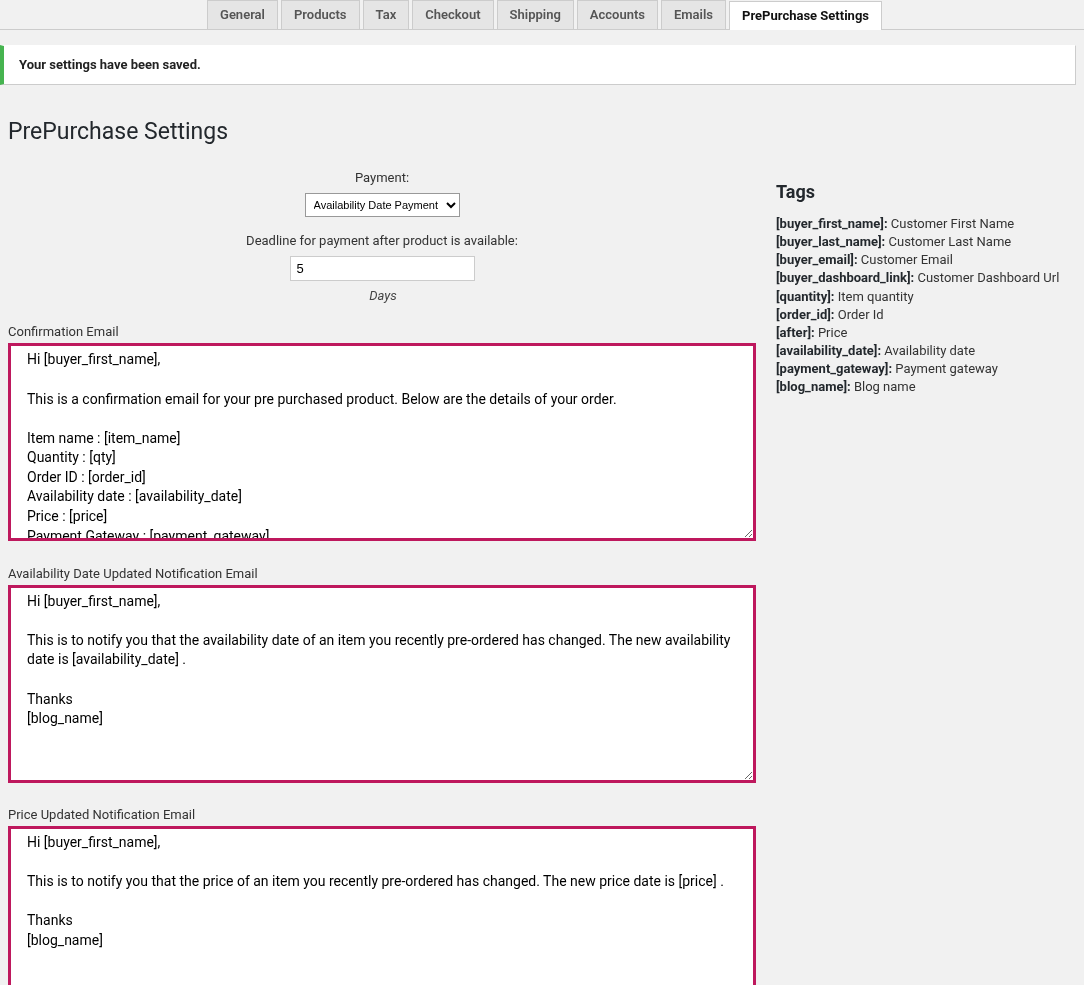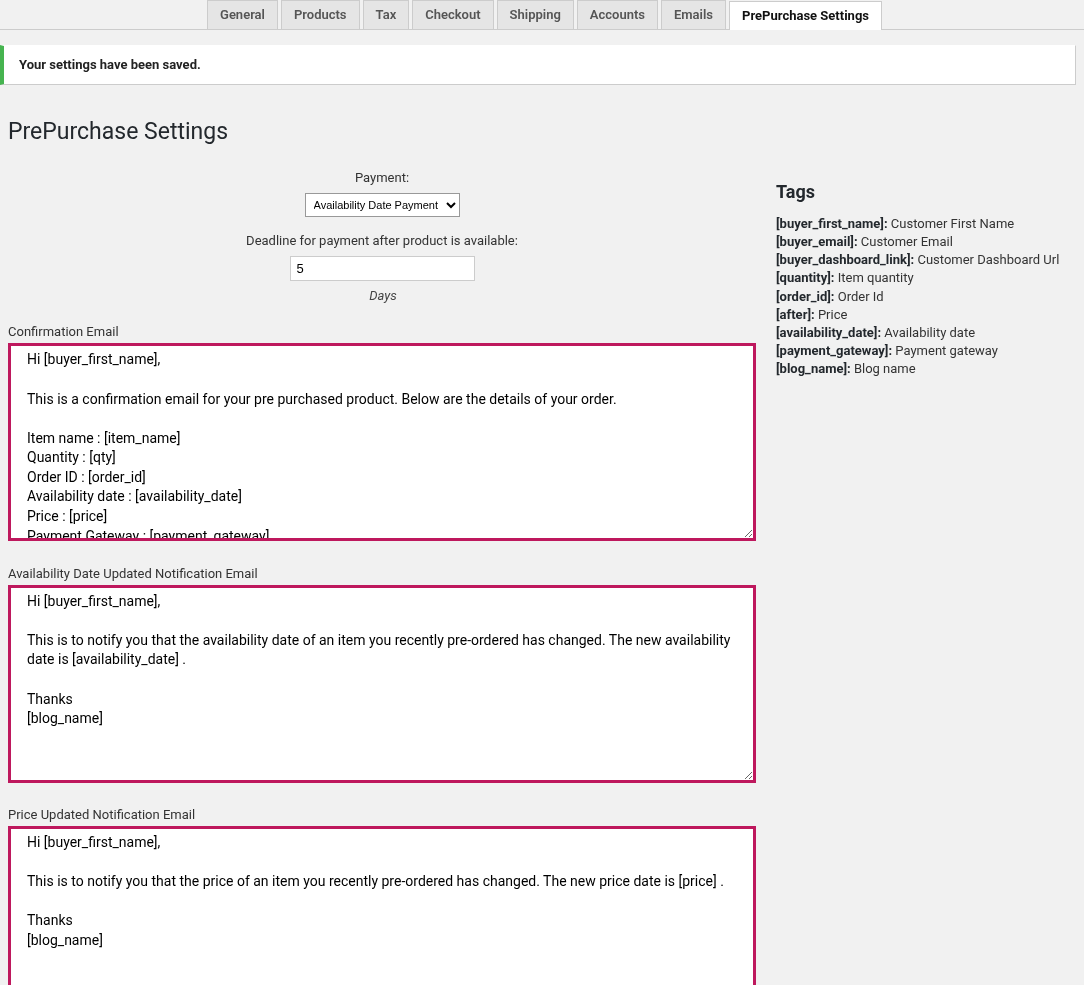--- a/index.html
+++ b/index.html
@@ -204,20 +204,21 @@
 Thanks
 [blog_name]</textarea>
 
       
     </div>
 
     <div class="right-col">
       <h2>Tags</h2>
       <div>
         <div class="tag-line"><b>[buyer_first_name]:</b> <span>Customer First Name</span></div>
+        <div class="tag-line"><b>[buyer_last_name]:</b> <span>Customer Last Name</span></div>
         <div class="tag-line"><b>[buyer_email]:</b> <span>Customer Email</span></div>
         <div class="tag-line"><b>[buyer_dashboard_link]:</b> <span>Customer Dashboard Url</span></div>
         <div class="tag-line"><b>[quantity]:</b> <span>Item quantity</span></div>
         <div class="tag-line"><b>[order_id]:</b> <span>Order Id</span></div>
         <div class="tag-line"><b>[after]:</b> <span>Price</span></div>
         <div class="tag-line"><b>[availability_date]:</b> <span>Availability date</span></div>
         <div class="tag-line"><b>[payment_gateway]:</b> <span>Payment gateway</span></div>
         <div class="tag-line"><b>[blog_name]:</b> <span>Blog name</span></div>
       </div>
     </div>

